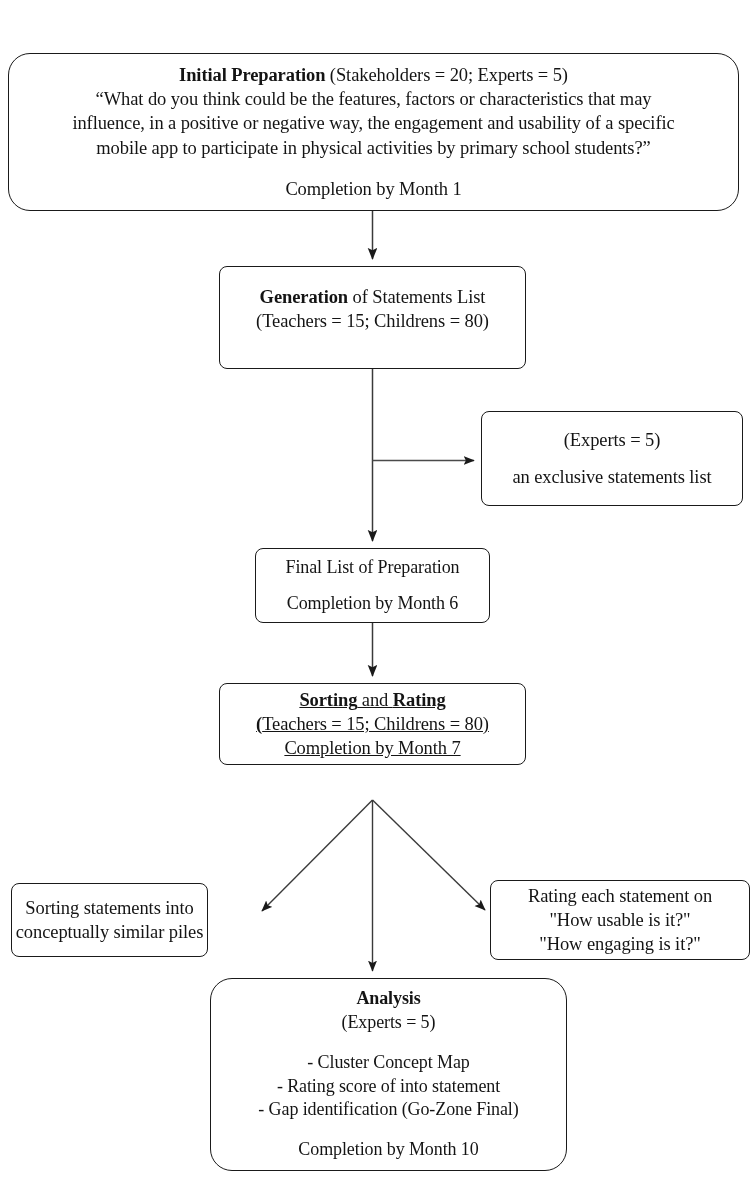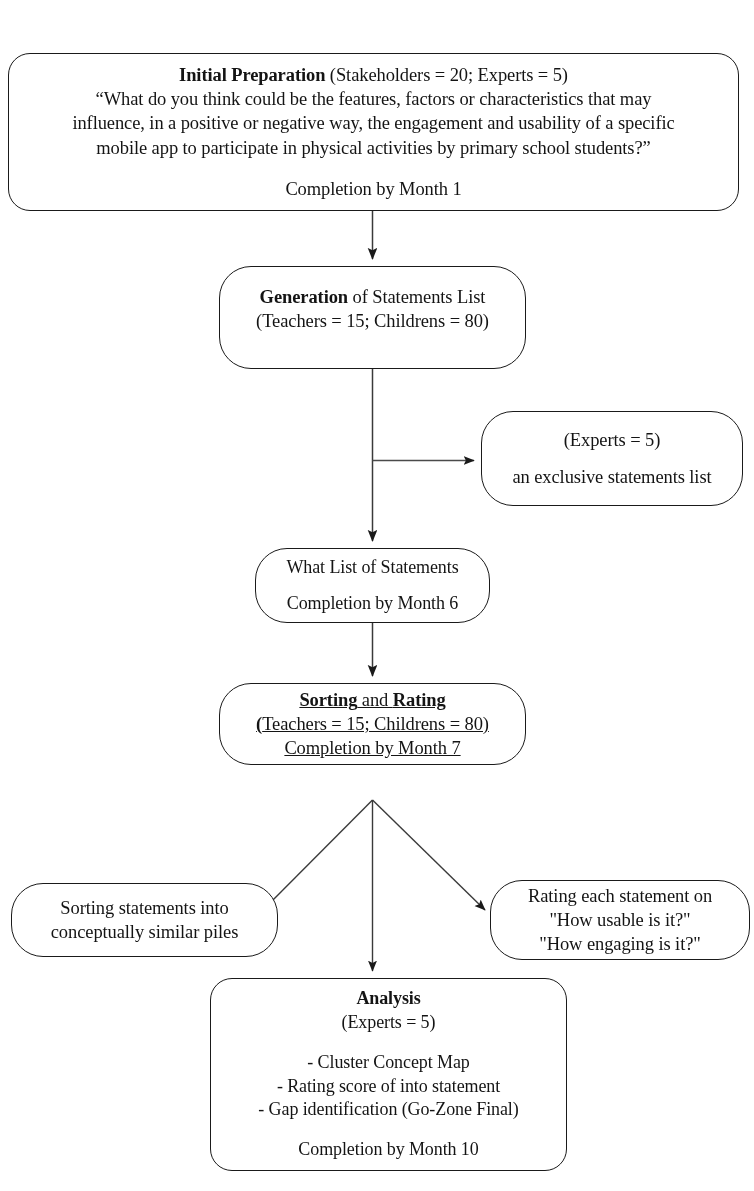--- a/index.html
+++ b/index.html
@@ -21,21 +21,21 @@
     position: absolute;
     left: 0; top: 0;
     width: 754px;
     height: 1191px;
     pointer-events: none;
   }
   .node {
     position: absolute;
     box-sizing: border-box;
     border: 1.7px solid #1a1a1a;
-    border-radius: 32px;
+    border-radius: 8px;
     background: #ffffff;
     display: flex;
     flex-direction: column;
     align-items: center;
     justify-content: center;
     text-align: center;
     line-height: 1.30;
     font-size: 18.5px;
     letter-spacing: -0.1px;
     padding: 4px 10px;
@@ -44,21 +44,21 @@
   b.hd { font-weight: bold; }
   .gap { height: 17px; }
   .gap-sm { height: 13px; }
 
   
   #node-initial      { left: 8px;   top: 8px;    width: 731px; height: 158px; border-radius: 22px; margin-top: 45px; }
   #node-generation   { left: 219px; top: 266px;  width: 307px; height: 103px; }
   #node-experts      { left: 481px; top: 411px;  width: 262px; height: 95px;  }
   #node-final-list   { left: 255px; top: 548px;  width: 235px; height: 75px;  }
   #node-sorting      { left: 219px; top: 683px;  width: 307px; height: 82px; text-decoration: underline; }
-  #node-sort-piles   { left: 11px;  top: 883px;  width: 267px; height: 74px;  }
+  #node-sort-piles   { left: 11px;  top: 883px;  width: 197px; height: 74px;  }
   #node-rating       { left: 490px; top: 880px;  width: 260px; height: 80px;  }
   #node-analysis     { left: 196px; top: 978px;  width: 357px; height: 193px; border-radius: 22px; margin-left: 14px; }
 
   #node-initial      { font-size: 18.5px; }
   #node-analysis     { font-size: 18px; }
   #node-final-list   { font-size: 18px; }
 </style>
 </head>
 <body>
 
@@ -112,21 +112,21 @@
     <div class="gap"></div>
   </div>
 
   <div class="node" id="node-experts">
     <div class="line">(Experts = 5)</div>
     <div class="gap-sm"></div>
     <div class="line">an exclusive statements list</div>
   </div>
 
   <div class="node" id="node-final-list">
-    <div class="line">What List of Statements</div>
+    <div class="line">Final List of Preparation</div>
     <div class="gap-sm"></div>
     <div class="line">Completion by Month 6</div>
   </div>
 
   <div class="node" id="node-sorting">
     <div class="line"><b class="hd">Sorting</b><span> and </span><b class="hd">Rating</b></div>
     <div class="line"><b class="hd">(</b><span>Teachers = 15; Childrens = 80)</span></div>
     <div class="gap"></div>
     <div class="line">Completion by Month 7</div>
   </div>

